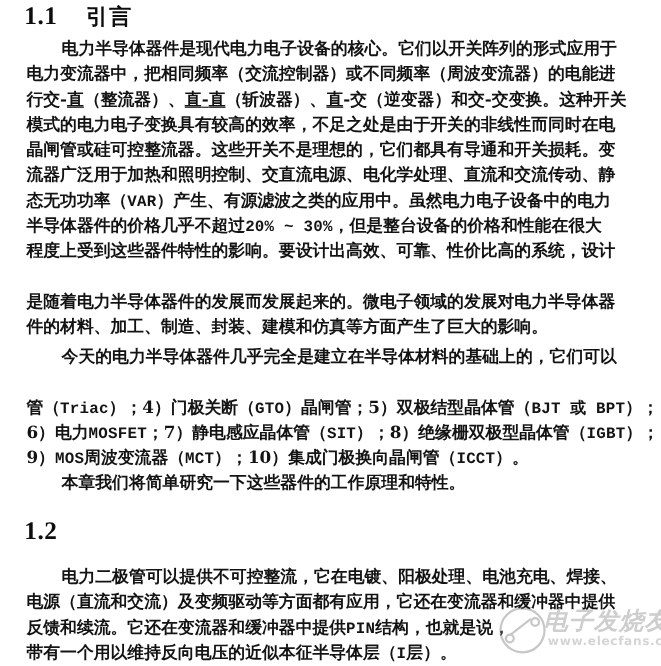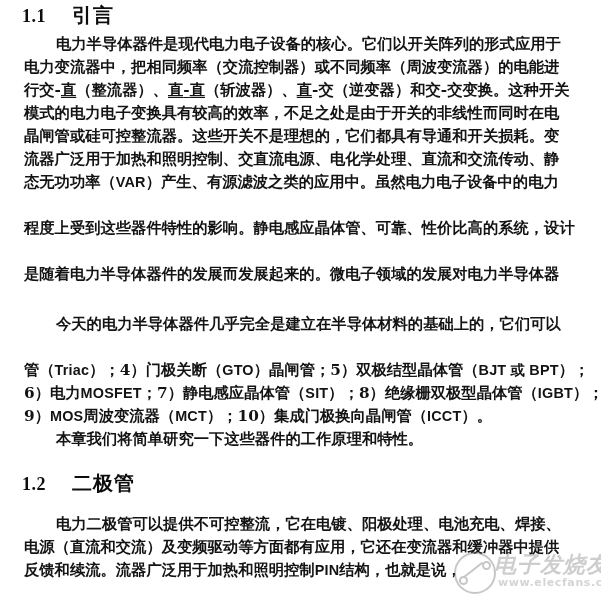--- a/index.html
+++ b/index.html
@@ -27,21 +27,21 @@
     font-size: 21px;
     letter-spacing: 0px;
     color: #0d0d0d;
     white-space: nowrap;
     display: flex;
     align-items: baseline;
   }
   .heading .num {
     font-family: "Liberation Serif", "DejaVu Serif", serif;
     font-weight: 700;
-    font-size: 18px;
+    font-size: 23px;
     margin-right: 26px;
     letter-spacing: 0.5px;
   }
   .heading .htext {
     font-size: 20px;
     font-weight: 700;
     letter-spacing: 1px;
   }
   #h11 { top: 2px; }
   #h12 { top: 470px; }
@@ -61,21 +61,21 @@
     font-family: "DejaVu Serif", "Liberation Serif", serif;
   }
   .line.just {
     display: flex;
     justify-content: space-between;
   }
   .line.just > span { display: inline-block; }
   .seg { display: inline-block; }
   .ul { text-decoration: underline; text-underline-offset: 2px; }
   .lat {
-    font-family: Liberation Sans, sans-serif;
+    font-family: Liberation Mono, monospace;
     font-weight: 700;
     font-size: 14.4px;
     letter-spacing: 0.2px;
   }
   .sup {
     font-size: 9px;
     vertical-align: super;
     font-family: "Liberation Serif", serif;
   }
   .ind { display: inline-block; width: 32px; }
@@ -176,30 +176,36 @@
   </div>
 
   <div class="line" style="top:148px">
     <span class="seg">流器广泛用于加热和照明控制、交直流电源、电化学处理、直流和交流传动、静</span>
   </div>
 
   <div class="line" style="top:171px">
     <span class="seg">态无功功率（</span><span class="seg lat">VAR</span><span class="seg">）产生、有源滤波之类的应用中。虽然电力电子设备中的电力</span>
   </div>
 
+  <div class="line" style="top:194px">
+    <span class="seg">半导体器件的价格几乎不超过 </span><span class="seg lat">20% ~ 30%</span><span class="seg">，但是整台设备的价格和性能在很大</span>
+  </div>
 
   <div class="line" style="top:217px">
-    <span class="seg">程度上受到这些器件特性的影响。静电感应晶体管、可靠、性价比高的系统，设计</span>
+    <span class="seg">程度上受到这些器件特性的影响。要设计出高效、可靠、性价比高的系统，设计</span>
   </div>
 
 
   <div class="line" style="top:263px">
     <span class="seg">是随着电力半导体器件的发展而发展起来的。微电子领域的发展对电力半导体器</span>
   </div>
 
+  <div class="line" style="top:286px">
+    <span class="seg">件的材料、加工、制造、封装、建模和仿真等方面产生了巨大的影响。</span>
+  </div>
 
   <div class="line" style="top:313px">
     <span class="seg"><span class="ind"></span><span>今天的电力半导体器件几乎完全是建立在半导体材料的基础上的，它们可以</span></span>
   </div>
 
 
   <div class="line" style="top:359px">
     <span class="seg">管（</span><span class="seg lat">Triac</span><span class="seg">）；4）门极关断（</span><span class="seg lat">GTO</span><span class="seg">）晶闸管；5）双极结型晶体管（</span><span class="seg lat">BJT 或 BPT</span><span class="seg">）；</span>
   </div>
 
@@ -210,35 +216,37 @@
   <div class="line" style="top:405px">
     <span class="seg">9）</span><span class="seg lat">MOS</span><span class="seg"> 周波变流器（</span><span class="seg lat">MCT</span><span class="seg">）；10）集成门极换向晶闸管（</span><span class="seg lat">ICCT</span><span class="seg">）。</span>
   </div>
 
   <div class="line" style="top:428px">
     <span class="seg"><span class="ind"></span><span>本章我们将简单研究一下这些器件的工作原理和特性。</span></span>
   </div>
 
   <div class="heading" id="h12">
     <span class="num">1.2</span>
-    <span class="htext">二极管</span>
   </div>
 
   <div class="line" style="top:513px">
     <span class="seg"><span class="ind"></span><span>电力二极管可以提供不可控整流，它在电镀、阳极处理、电池充电、焊接、</span></span>
   </div>
 
   <div class="line" style="top:536px">
     <span class="seg">电源（直流和交流）及变频驱动等方面都有应用，它还在变流器和缓冲器中提供</span>
   </div>
 
   <div class="line" style="top:559px">
-    <span class="seg">反馈和续流。流器广泛用于加热和照明控制 </span><span class="seg lat">PIN</span><span class="seg"> 结构，也就是说，</span>
-  </div>
-
+    <span class="seg">反馈和续流。它还在变流器和缓冲器中提供 </span><span class="seg lat">PIN</span><span class="seg"> 结构，也就是说，</span>
+  </div>
+
+  <div class="line" style="top:582px">
+    <span class="seg">带有一个用以维持反向电压的近似本征半导体层（</span><span class="seg lat">I</span><span class="seg"> 层）。</span>
+  </div>
 
   <div id="watermark">
     <div id="wm-circle">
       <span class="wm-dot" id="wm-dot1"></span>
       <span class="wm-dot" id="wm-dot2"></span>
     </div>
     <div id="wm-cn">电子发烧友</div>
     <div id="wm-url">www.elecfans.com</div>
   </div>
 

